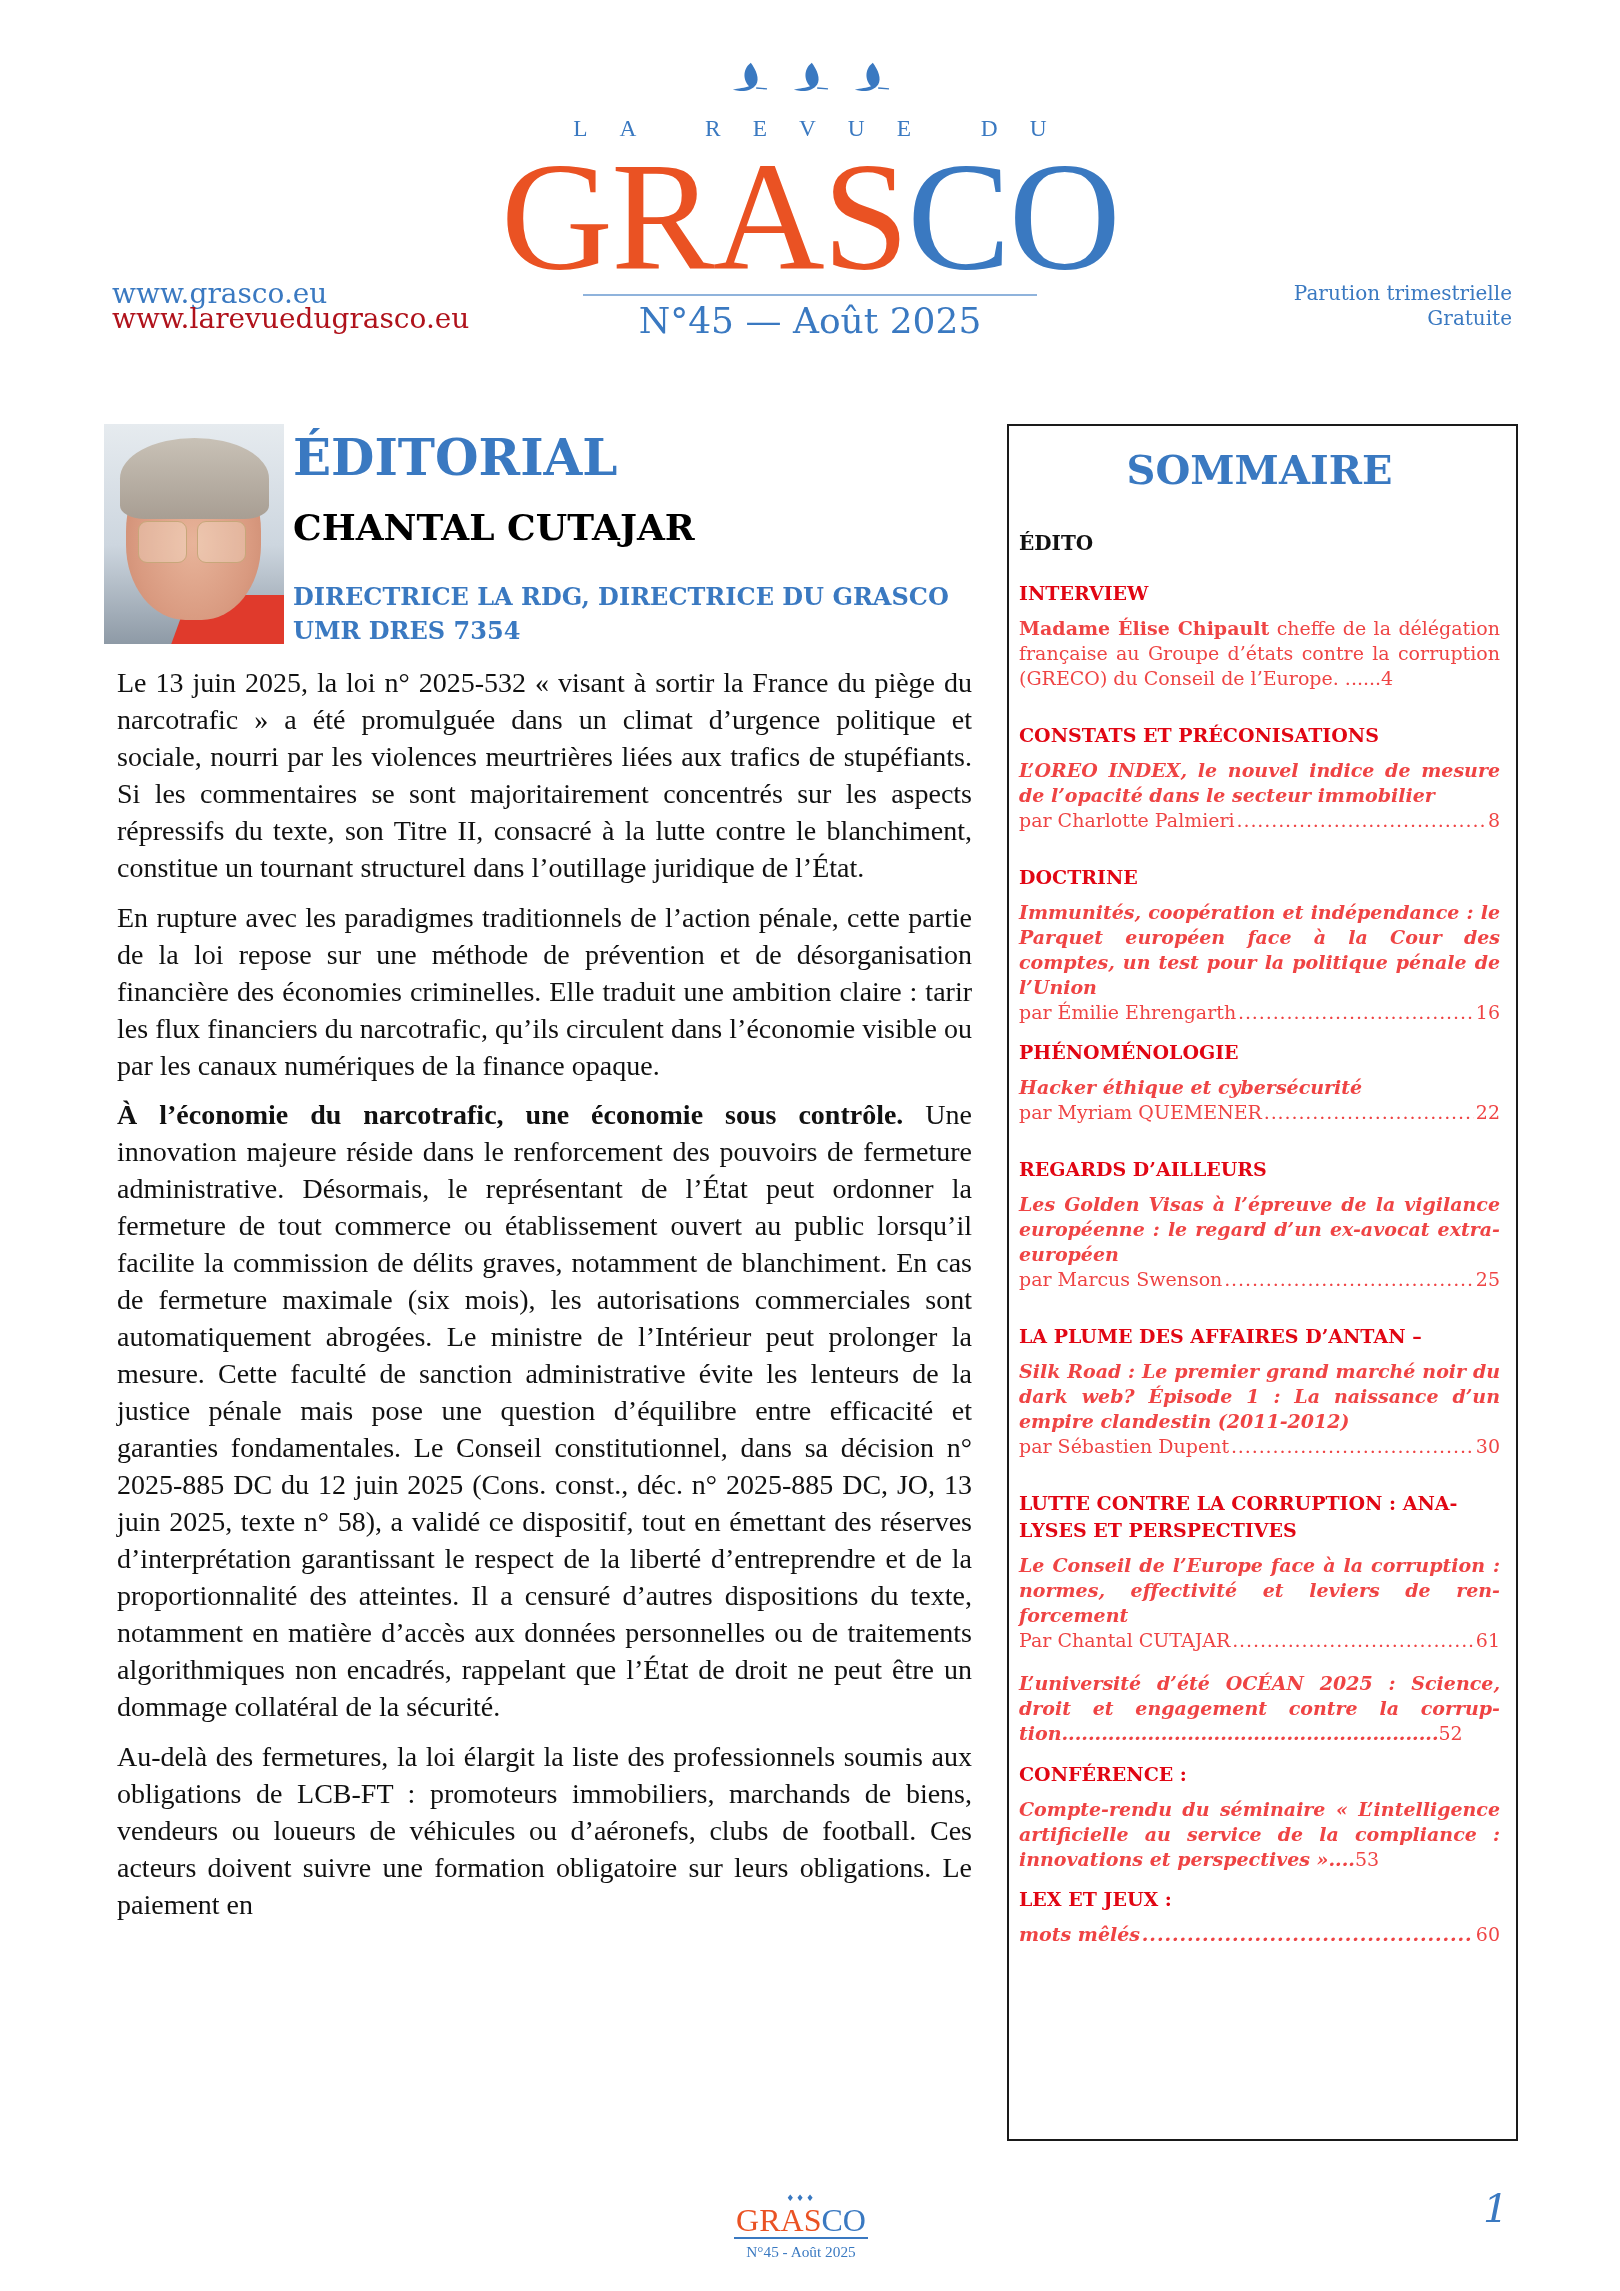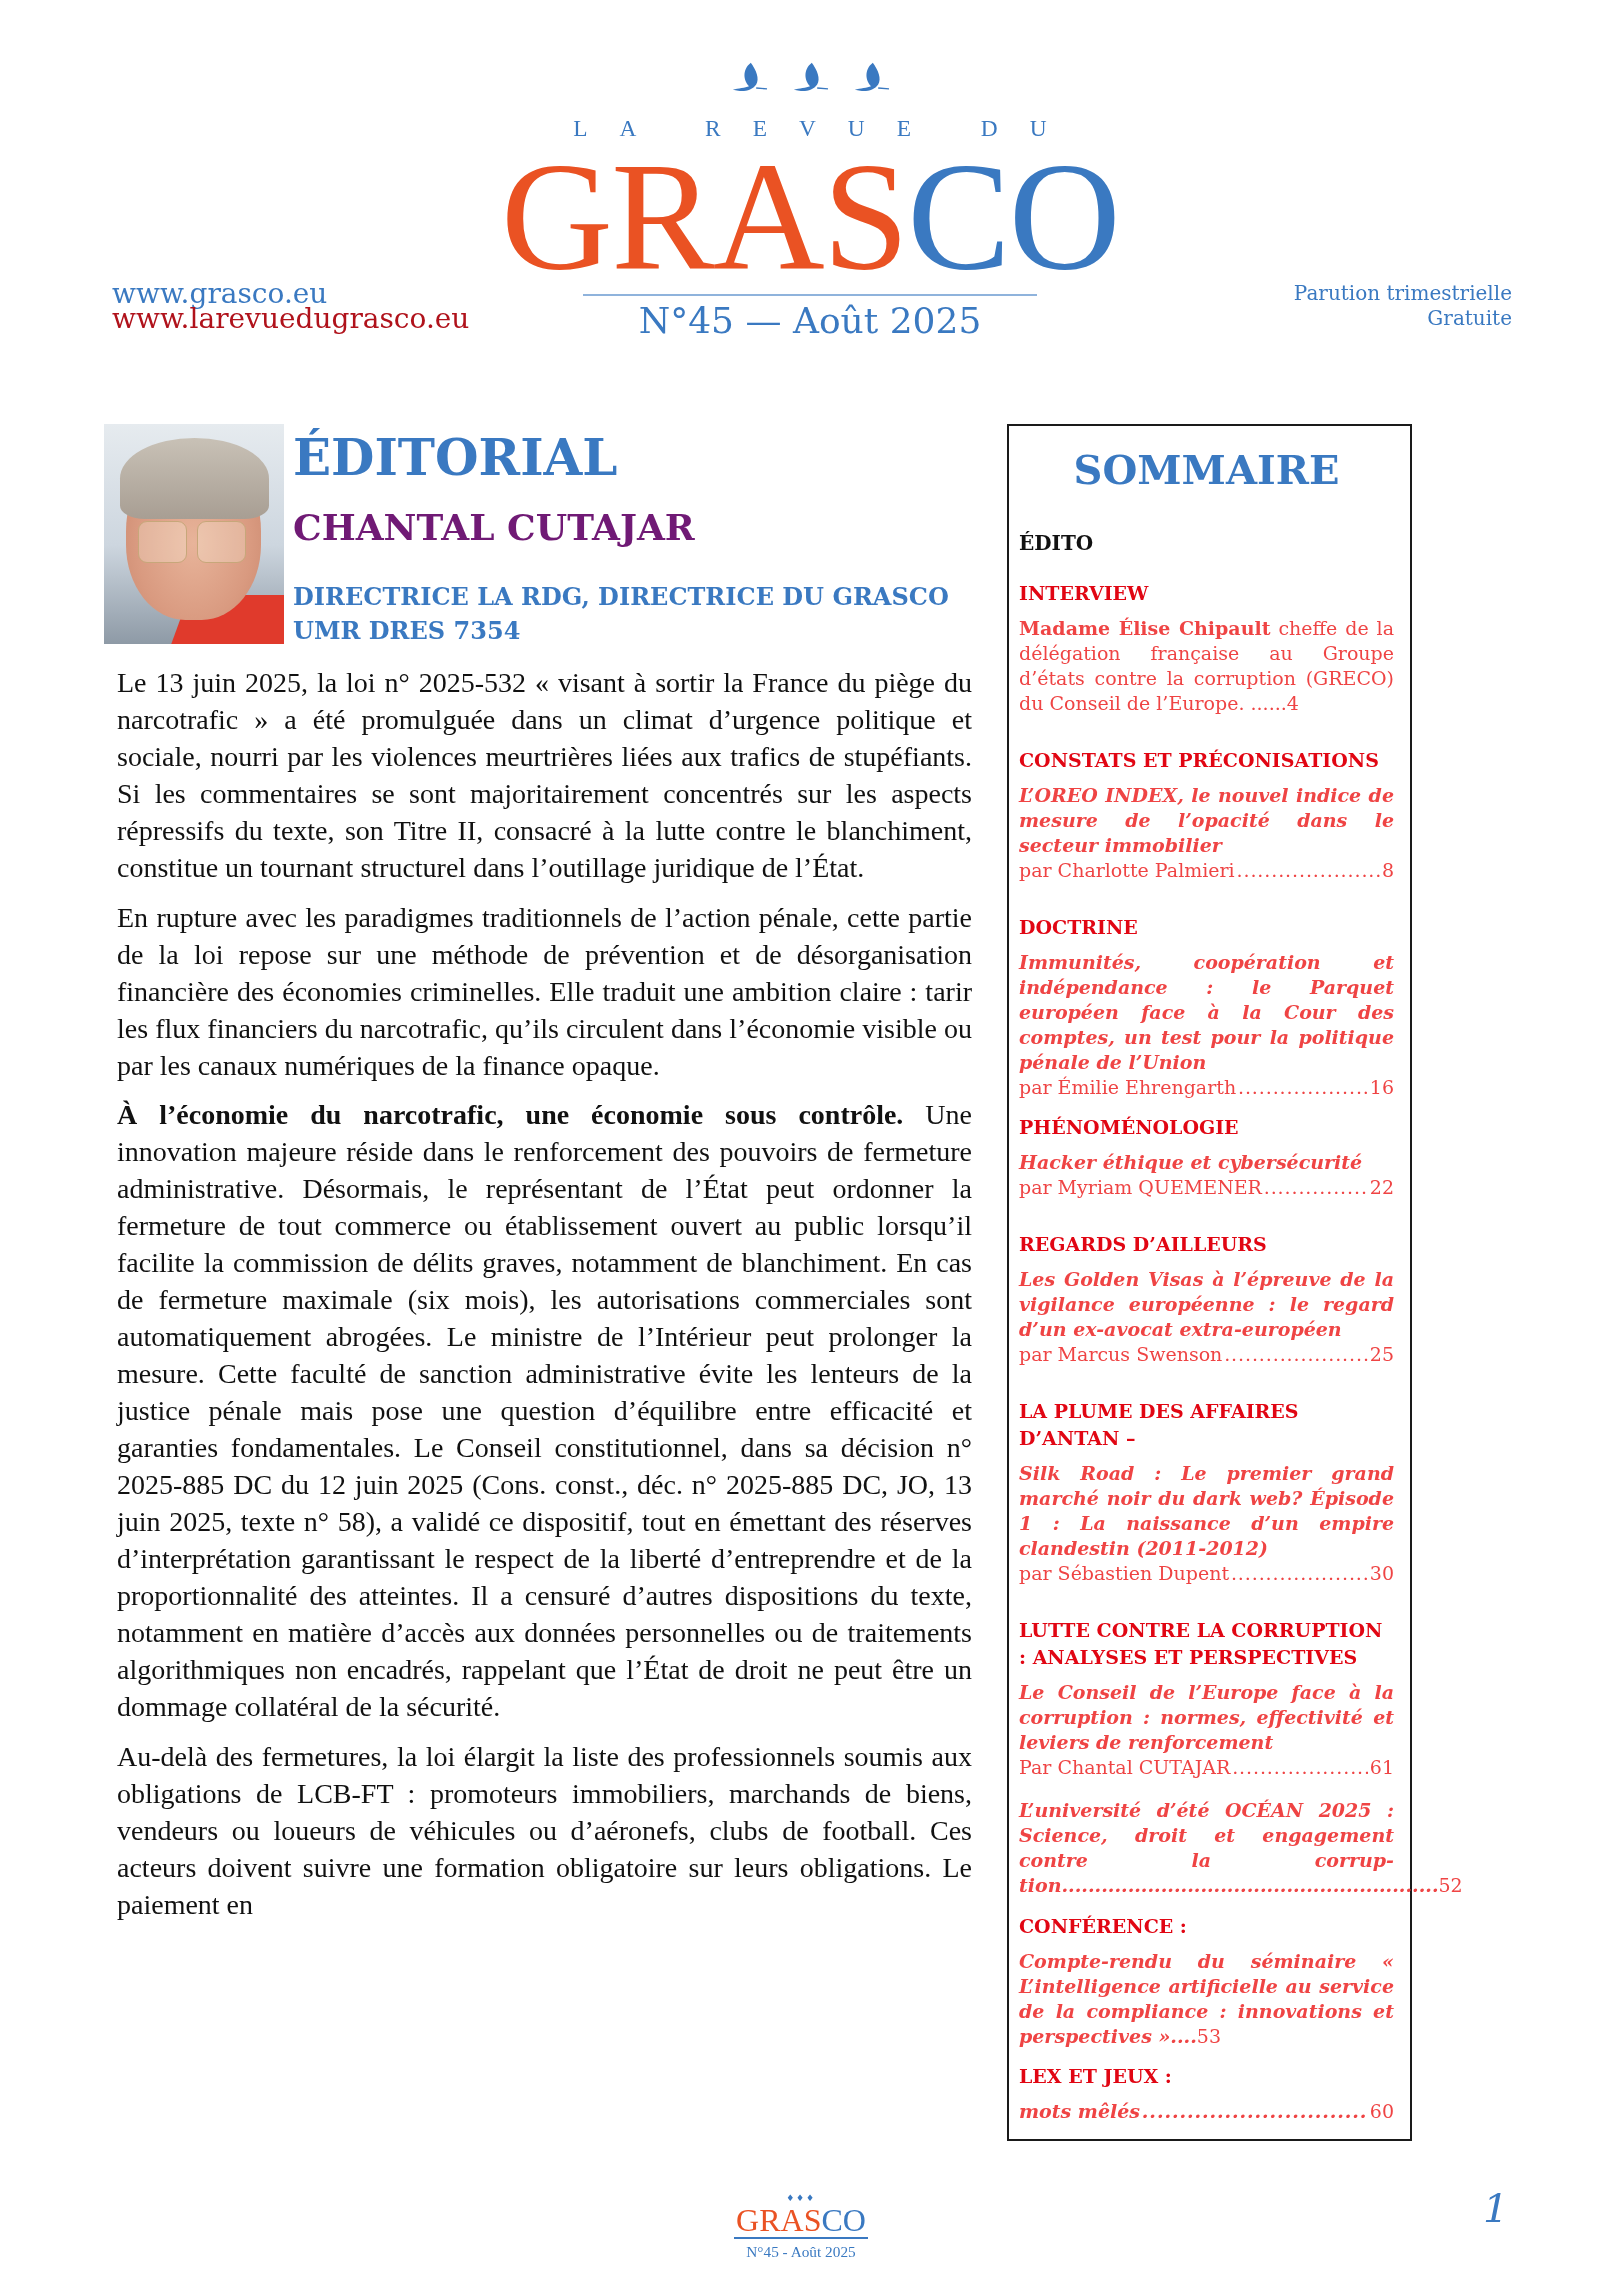--- a/index.html
+++ b/index.html
@@ -25,30 +25,30 @@
   
   .photo { position: absolute; left: 104px; top: 424px; width: 180px; height: 220px; overflow: hidden; background: linear-gradient(180deg, #e6ebef 0%, #cdd6df 55%, #8e9aa6 100%); }
   .photo .face { position: absolute; left: 21.6px; top: 25px; width: 135px; height: 171px; border-radius: 48% 48% 44% 44%; background: radial-gradient(ellipse at 50% 55%, #e8b49a 0%, #d99a80 60%, #c7856b 100%); }
   .photo .hair { position: absolute; left: 16px; top: 14.4px; width: 149px; height: 81px; border-radius: 60% 60% 20% 20%; background: linear-gradient(180deg, #c8c1b6, #a89e93); }
   .photo .glasses { position: absolute; left: 34px; top: 97px; width: 108px; height: 41px; }
   .photo .glasses span { position: absolute; top: 0; width: 47px; height: 40px; border: 1.8px solid #c7a77a; border-radius: 9px; background: rgba(255,255,240,0.25); }
   .photo .glasses span.l { left: 0; } .photo .glasses span.r { right: 0; }
   .photo .shirt { position: absolute; left: 72px; top: 171px; width: 144px; height: 72px; background: #e03a2c; transform: skewX(-20deg); }
 
   .ed-title { position: absolute; left: 293px; top: 428px; font-family: "DejaVu Serif", serif; font-weight: bold; font-size: 50px; color: #3a79c1; letter-spacing: 0px; }
-  .ed-author { position: absolute; left: 293px; top: 506px; font-family: "DejaVu Serif", serif; font-weight: bold; font-size: 36px; color: #701a75; }
+  .ed-author { position: absolute; left: 293px; top: 506px; font-family: "DejaVu Serif", serif; font-weight: bold; font-size: 36px; color: #000000; }
   .ed-role { position: absolute; left: 293px; top: 580px; font-family: "DejaVu Serif", serif; font-weight: bold; font-size: 24px; line-height: 34px; color: #3a79c1; }
   .ed-role span { display: block; }
 
   .body-text { position: absolute; left: 117px; top: 664px; width: 855px; font-family: "Liberation Serif", "DejaVu Serif", serif; font-size: 28px; line-height: 37px; text-align: justify; color: #111; hyphens: manual; }
   .body-text p { margin: 0 0 12.6px 0; }
   .body-text b { font-weight: bold; }
 
   
-  .sommaire { position: absolute; left: 1007px; top: 424px; width: 405px; height: 1717px; border: 2.7px solid #1a1a1a; box-sizing: border-box; padding: 12.6px 16px 0 10px; font-family: "DejaVu Serif", serif; }
+  .sommaire { position: absolute; left: 1007px; top: 424px; width: 511px; height: 1717px; border: 2.7px solid #1a1a1a; box-sizing: border-box; padding: 12.6px 16px 0 10px; font-family: "DejaVu Serif", serif; }
   .som-title { text-align: center; font-weight: bold; font-size: 40px; color: #3a79c1; margin: 7.2px 0 38px 0; }
   .som-edito { font-weight: bold; font-size: 20px; color: #111; margin: 0 0 25px 0; }
   .sec-head { font-weight: bold; font-size: 19px; color: #e10613; line-height: 27px; margin: 0 0 9px 0; }
   .entry { font-size: 19px; line-height: 25px; color: #ef4444; text-align: justify; margin-bottom: 31px; }
   .entry .ttl { font-style: italic; font-weight: bold; }
   .entry .strong { font-weight: bold; }
   .entry .by { display: flex; justify-content: space-between; white-space: nowrap; }
   .entry .by .dots { flex: 1; overflow: hidden; margin: 0 1.8px; letter-spacing: 0.9px; }
   .entry .by .dots::after { content: "................................................................................................"; }
   .entry.tight { margin-bottom: 14.4px; }

